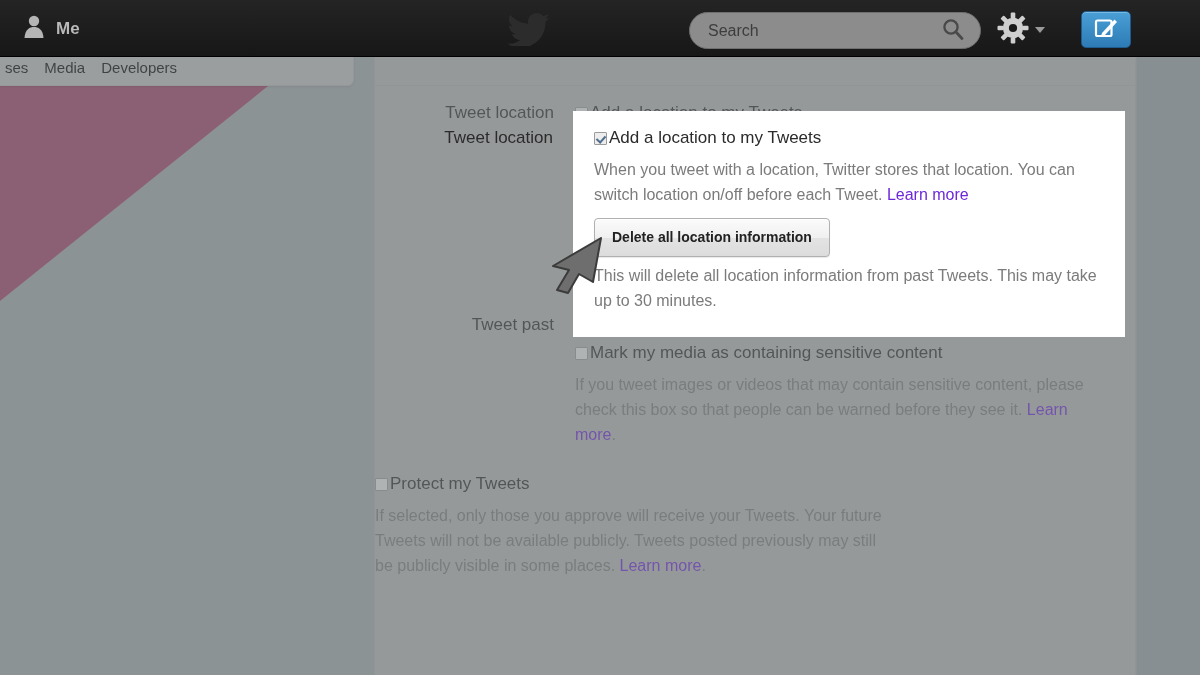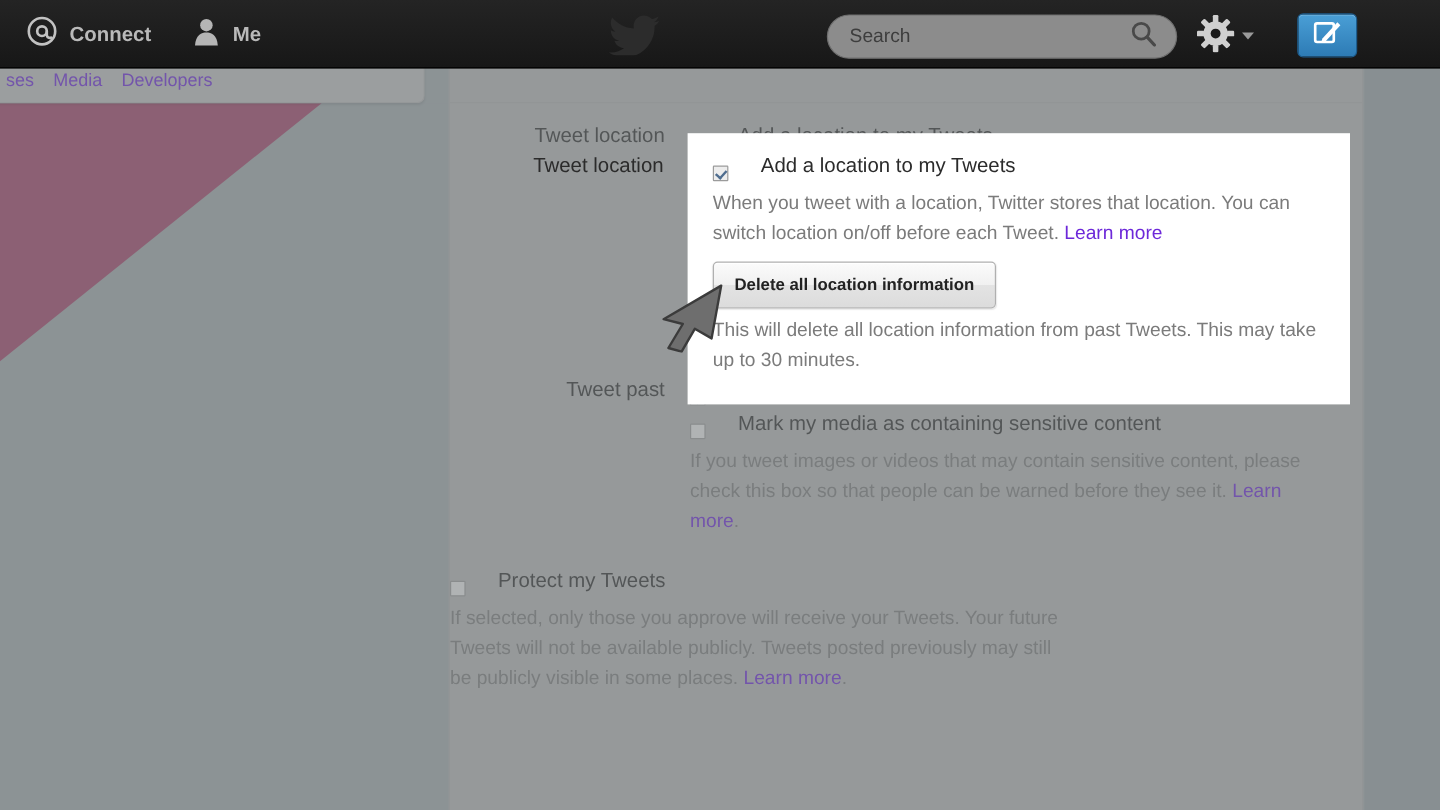--- a/index.html
+++ b/index.html
@@ -50,21 +50,21 @@
     border-bottom-left-radius: 6px;
     border-bottom-right-radius: 6px;
     box-sizing: border-box;
     display: flex;
     align-items: center;
     gap: 16px;
     padding-left: 44px;
     box-shadow: 0 1px 2px rgba(0,0,0,.12);
   }
   .subnav a {
-    color: #6d28d9;
+    color: #000000;
     font-size: 15px;
     text-decoration: none;
     white-space: nowrap;
   }
 
   
   .main-col {
     position: absolute;
     left: 374px; top: 49px;
     width: 762px;
@@ -109,22 +109,22 @@
     font-size: 17px;
     line-height: 26px;
     white-space: nowrap;
   }
   .srow-body {
     flex: 1 1 auto;
     padding-right: 20px;
   }
   .chk-line {
     display: flex;
-    align-items: flex-end;
-    gap: 27px;
+    align-items: flex-start;
+    gap: 2px;
     line-height: 26px;
     margin-bottom: 2px;
   }
   .chk-line .cbl {
     color: #2b2b2b;
     font-size: 17px;
     line-height: 26px;
   }
   .help {
     color: #7b7b7b;
@@ -408,30 +408,20 @@
 <div id="cursor">
   <svg width="54" height="58" viewBox="0 0 54 58">
     <path d="M52 2 L4 30 L20 34 L8 54 L19 57 L30 38 L44 46 Z" fill="#6e6e6e" stroke="#3b3b3b" stroke-width="2" stroke-linejoin="round"></path>
   </svg>
 </div>
 
 <div id="topbar">
 
   <div class="nav-items">
 
-    <a class="nav-item" href="#">
-      <span class="nav-ic">
-        <svg width="26" height="26" viewBox="0 0 26 26">
-          <circle cx="13" cy="13" r="11" fill="none" stroke="#c2c2c2" stroke-width="2.2"></circle>
-          <circle cx="13" cy="13" r="4" fill="none" stroke="#c2c2c2" stroke-width="2.2"></circle>
-          <path d="M17 13 v3.2 a2.6 2.6 0 0 0 4.4 1.6" fill="none" stroke="#c2c2c2" stroke-width="2.2"></path>
-        </svg>
-      </span>
-      <span>Connect</span>
-    </a>
 
 
     <a class="nav-item" href="#">
       <span class="nav-ic">
         <svg width="24" height="26" viewBox="0 0 24 26">
           <circle cx="12" cy="8" r="5.2" fill="#b5b5b5"></circle>
           <path d="M2.5 25 C3 16 8 14 12 14 C16 14 21 16 21.5 25 Z" fill="#b5b5b5"></path>
         </svg>
       </span>
       <span>Me</span>

